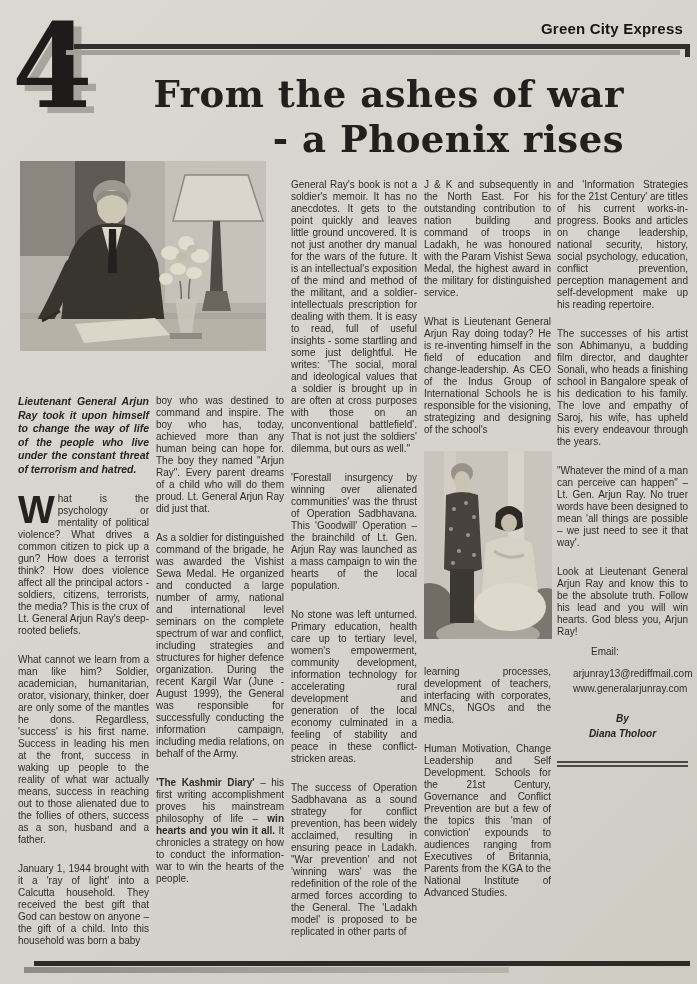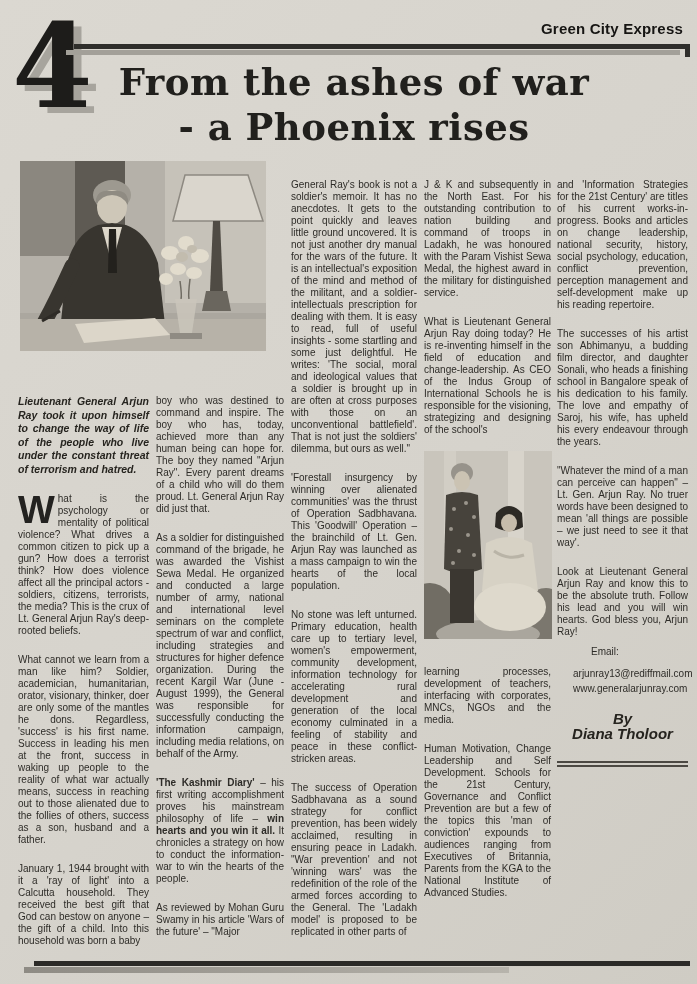--- a/index.html
+++ b/index.html
@@ -16,22 +16,22 @@
   }
   .masthead {
     position:absolute; top:20px; right:14px;
     font-size:15px; font-weight:700; color:#161513; letter-spacing:.2px;
   }
   .toprule { position:absolute; left:74px; top:44px; width:614px; }
   .tr-dark { height:5px; background:#2f2e2b; }
   .tr-cap  { position:absolute; right:-2px; top:0; width:5px; height:13px; background:#2f2e2b; }
   .tr-gray { height:5px; background:#a3a099; width:100%; margin:1px 0 0 -8px; }
   .headline {
-    position:absolute; left:92px; top:56px; width:516px; margin:4px;
-    text-align:center; font-family:"DejaVu Serif",serif; font-weight:700;
+    position:absolute; left:92px; top:56px; width:516px; margin:16px;
+    text-align:right; font-family:"DejaVu Serif",serif; font-weight:700;
     font-size:37px; line-height:45px; color:#21201d; letter-spacing:.5px;
   }
   .headline span { display:block; }
   
   .photo1 { position:absolute; left:20px; top:161px; width:246px; height:190px; }
   .photo1 svg, .photo2 svg { display:block; }
   .caption1 {
     position:absolute; left:20px; top:356px; width:246px; text-align:center;
     font-family:"DejaVu Serif",serif; font-style:italic; font-size:12.5px;
     letter-spacing:1px; color:#3b3833;
@@ -52,21 +52,21 @@
   }
   .dropcap {
     float:left; font-weight:700; font-size:39px; line-height:31px;
     padding:1px 3px 0 0; color:#232220;
   }
   .bold { font-weight:700; }
   .email-block p { margin:0 0 3px 16px; }
   .email-label { margin:8px 0 10px 0 !important;padding-left:34px; }
   .byline {
     margin-top:16px; text-align:center; font-weight:700; font-style:italic;
-    font-size:15px; line-height:15px; color:#26241f;
+    font-size:10px; line-height:15px; color:#26241f;
   }
   .dblrule {
     margin-top:20px; height:2px;
     border-top:2px solid #4c4943; border-bottom:2px solid #4c4943;
   }
   
   .bottombar { position:absolute; left:34px; top:961px; width:656px; }
   .bb-dark { height:5px; background:#2b2a27; }
   .bb-gray { height:6px; width:74%; margin:1px 0 0 -10px;
              background:linear-gradient(to right,#8e8b84,#b7b4ac); }
@@ -133,21 +133,20 @@
     <p class="intro">Lieutenant General Arjun Ray took it upon himself to change the way of life of the people who live under the constant threat of terrorism and hatred.</p>
     <p><span class="dropcap">W</span><span>hat is the psychology or mentality of political violence? What drives a common citizen to pick up a gun? How does a terrorist think? How does violence affect all the principal actors - soldiers, citizens, terrorists, the media? This is the crux of Lt. General Arjun Ray's deep-rooted beliefs.</span></p>
     <p>What cannot we learn from a man like him? Soldier, academician, humanitarian, orator, visionary, thinker, doer are only some of the mantles he dons. Regardless, 'success' is his first name. Success in leading his men at the front, success in waking up people to the reality of what war actually means, success in reaching out to those alienated due to the follies of others, success as a son, husband and a father.</p>
     <p>January 1, 1944 brought with it a 'ray of light' into a Calcutta household. They received the best gift that God can bestow on anyone – the gift of a child. Into this household was born a baby</p>
   </div>
 
   <div class="col col2">
     <p>boy who was destined to command and inspire. The boy who has, today, achieved more than any human being can hope for. The boy they named "Arjun Ray". Every parent dreams of a child who will do them proud. Lt. General Arjun Ray did just that.</p>
     <p>As a soldier for distinguished command of the brigade, he was awarded the Vishist Sewa Medal. He organized and conducted a large number of army, national and international level seminars on the complete spectrum of war and conflict, including strategies and structures for higher defence organization. During the recent Kargil War (June -August 1999), the General was responsible for successfully conducting the information campaign, including media relations, on behalf of the Army.</p>
     <p><span class="bold">'The Kashmir Diary'</span><span> – his first writing accomplishment proves his mainstream philosophy of life – </span><span class="bold">win hearts and you win it all.</span><span> It chronicles a strategy on how to conduct the information-war to win the hearts of the people.</span></p>
-    <p>As reviewed by Mohan Guru Swamy in his article 'Wars of the future' – "Major</p>
   </div>
 
   <div class="col col3">
     <p>General Ray's book is not a soldier's memoir. It has no anecdotes. It gets to the point quickly and leaves little ground uncovered. It is not just another dry manual for the wars of the future. It is an intellectual's exposition of the mind and method of the militant, and a soldier-intellectuals prescription for dealing with them. It is easy to read, full of useful insights - some startling and some just delightful. He writes: 'The social, moral and ideological values that a soldier is brought up in are often at cross purposes with those on an unconventional battlefield'. That is not just the soldiers' dilemma, but ours as well."</p>
     <p>'Forestall insurgency by winning over alienated communities' was the thrust of Operation Sadbhavana. This 'Goodwill' Operation – the brainchild of Lt. Gen. Arjun Ray was launched as a mass campaign to win the hearts of the local population.</p>
     <p>No stone was left unturned. Primary education, health care up to tertiary level, women's empowerment, community development, information technology for accelerating rural development and generation of the local economy culminated in a feeling of stability and peace in these conflict-stricken areas.</p>
     <p>The success of Operation Sadbhavana as a sound strategy for conflict prevention, has been widely acclaimed, resulting in ensuring peace in Ladakh. "War prevention' and not 'winning wars' was the redefinition of the role of the armed forces according to the General. The 'Ladakh model' is proposed to be replicated in other parts of</p>
   </div>
 
   <div class="col col4a">

